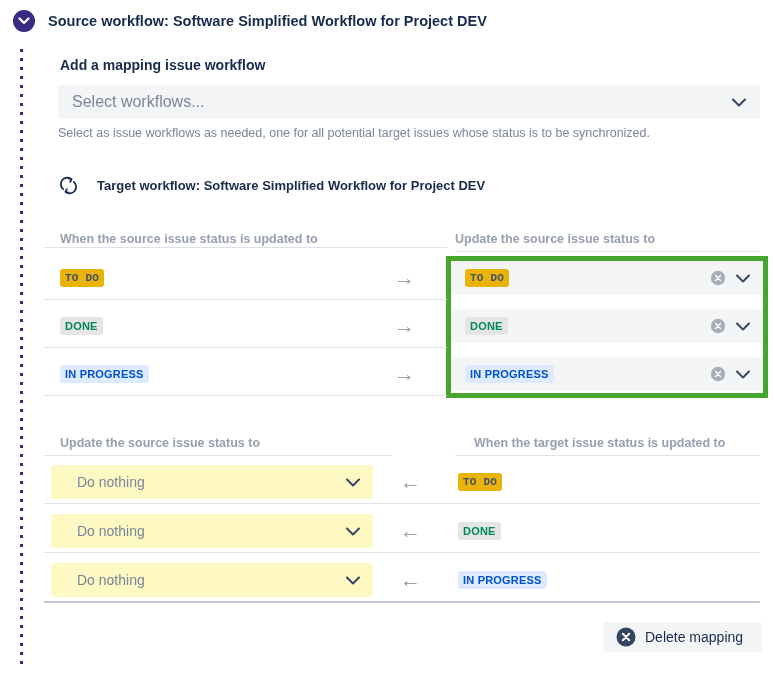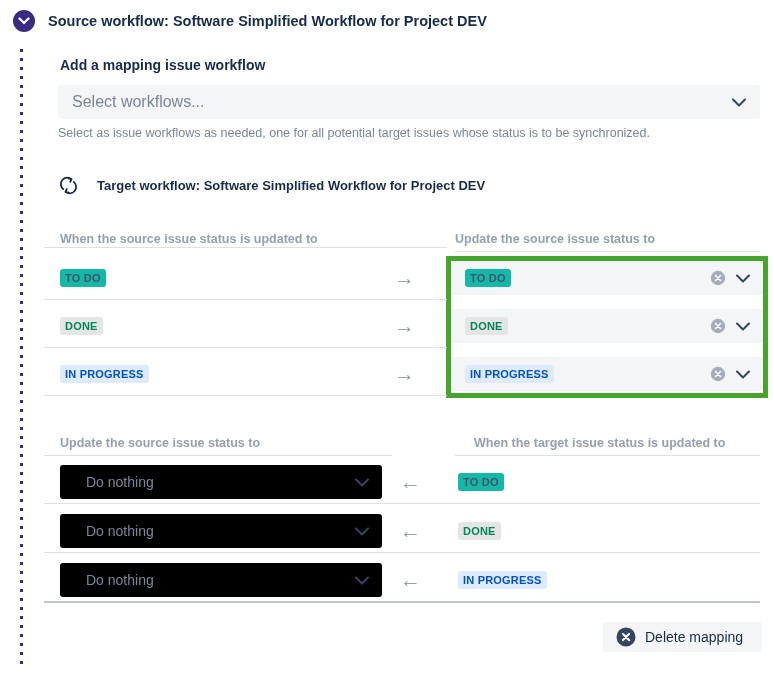--- a/index.html
+++ b/index.html
@@ -29,31 +29,31 @@
   .tgt-title{left:97px;top:178px;font-size:13px;font-weight:700;color:#172B4D;margin:0;}
 
   
   .colhdr{font-size:12.5px;font-weight:700;color:#97A0AF;}
   .divider{height:1px;background:#DFE1E6;}
   .divider.thick{height:2px;background:#C1C7D0;}
   .arrow{font-size:21px;color:#97A0AF;line-height:28px;}
 
   .lz{display:inline-block;font-size:11px;font-weight:700;letter-spacing:.2px;
       padding:3px 5px 2px 5px;border-radius:3px;line-height:13px;}
-  .lz-todo{background:#14b8a6;color:#42526E;}
+  .lz-todo{background:#eab308;color:#42526E;font-family:Liberation Mono, monospace;}
   .lz-done{background:#e5e5e5;color:#00875A;text-align:center;}
   .lz-prog{background:#DEEBFF;color:#0052CC;}
 
   .green-box{left:446px;top:256px;width:322px;height:142px;box-sizing:border-box;
              border:5px solid #46A52D;pointer-events:none;}
   .tcell{left:451px;width:312px;height:34px;background:#F4F5F7;display:flex;align-items:center;
          padding:0 13px 0 14px;box-sizing:border-box;cursor:pointer;}
   .tcell .trail{margin-left:auto;display:flex;align-items:center;gap:10px;}
 
-  .dn-select{left:60px;width:322px;height:34px;background:#000000;border-radius:3px;
+  .dn-select{left:51px;width:322px;height:34px;background:#fef9c3;border-radius:3px;
              display:flex;align-items:center;justify-content:space-between;
              padding:0 13px 0 26px;box-sizing:border-box;cursor:pointer;}
   .dn-select .val{color:#7A869A;font-size:14px;}
 
   .del-btn{left:603px;top:622px;width:159px;height:30px;background:#F4F5F7;border:none;border-radius:3px;
            display:flex;align-items:center;gap:9px;padding:0 10px 0 13px;box-sizing:border-box;
            font-family:inherit;font-size:14px;color:#172B4D;cursor:pointer;}
 </style>
 </head>
 <body>

